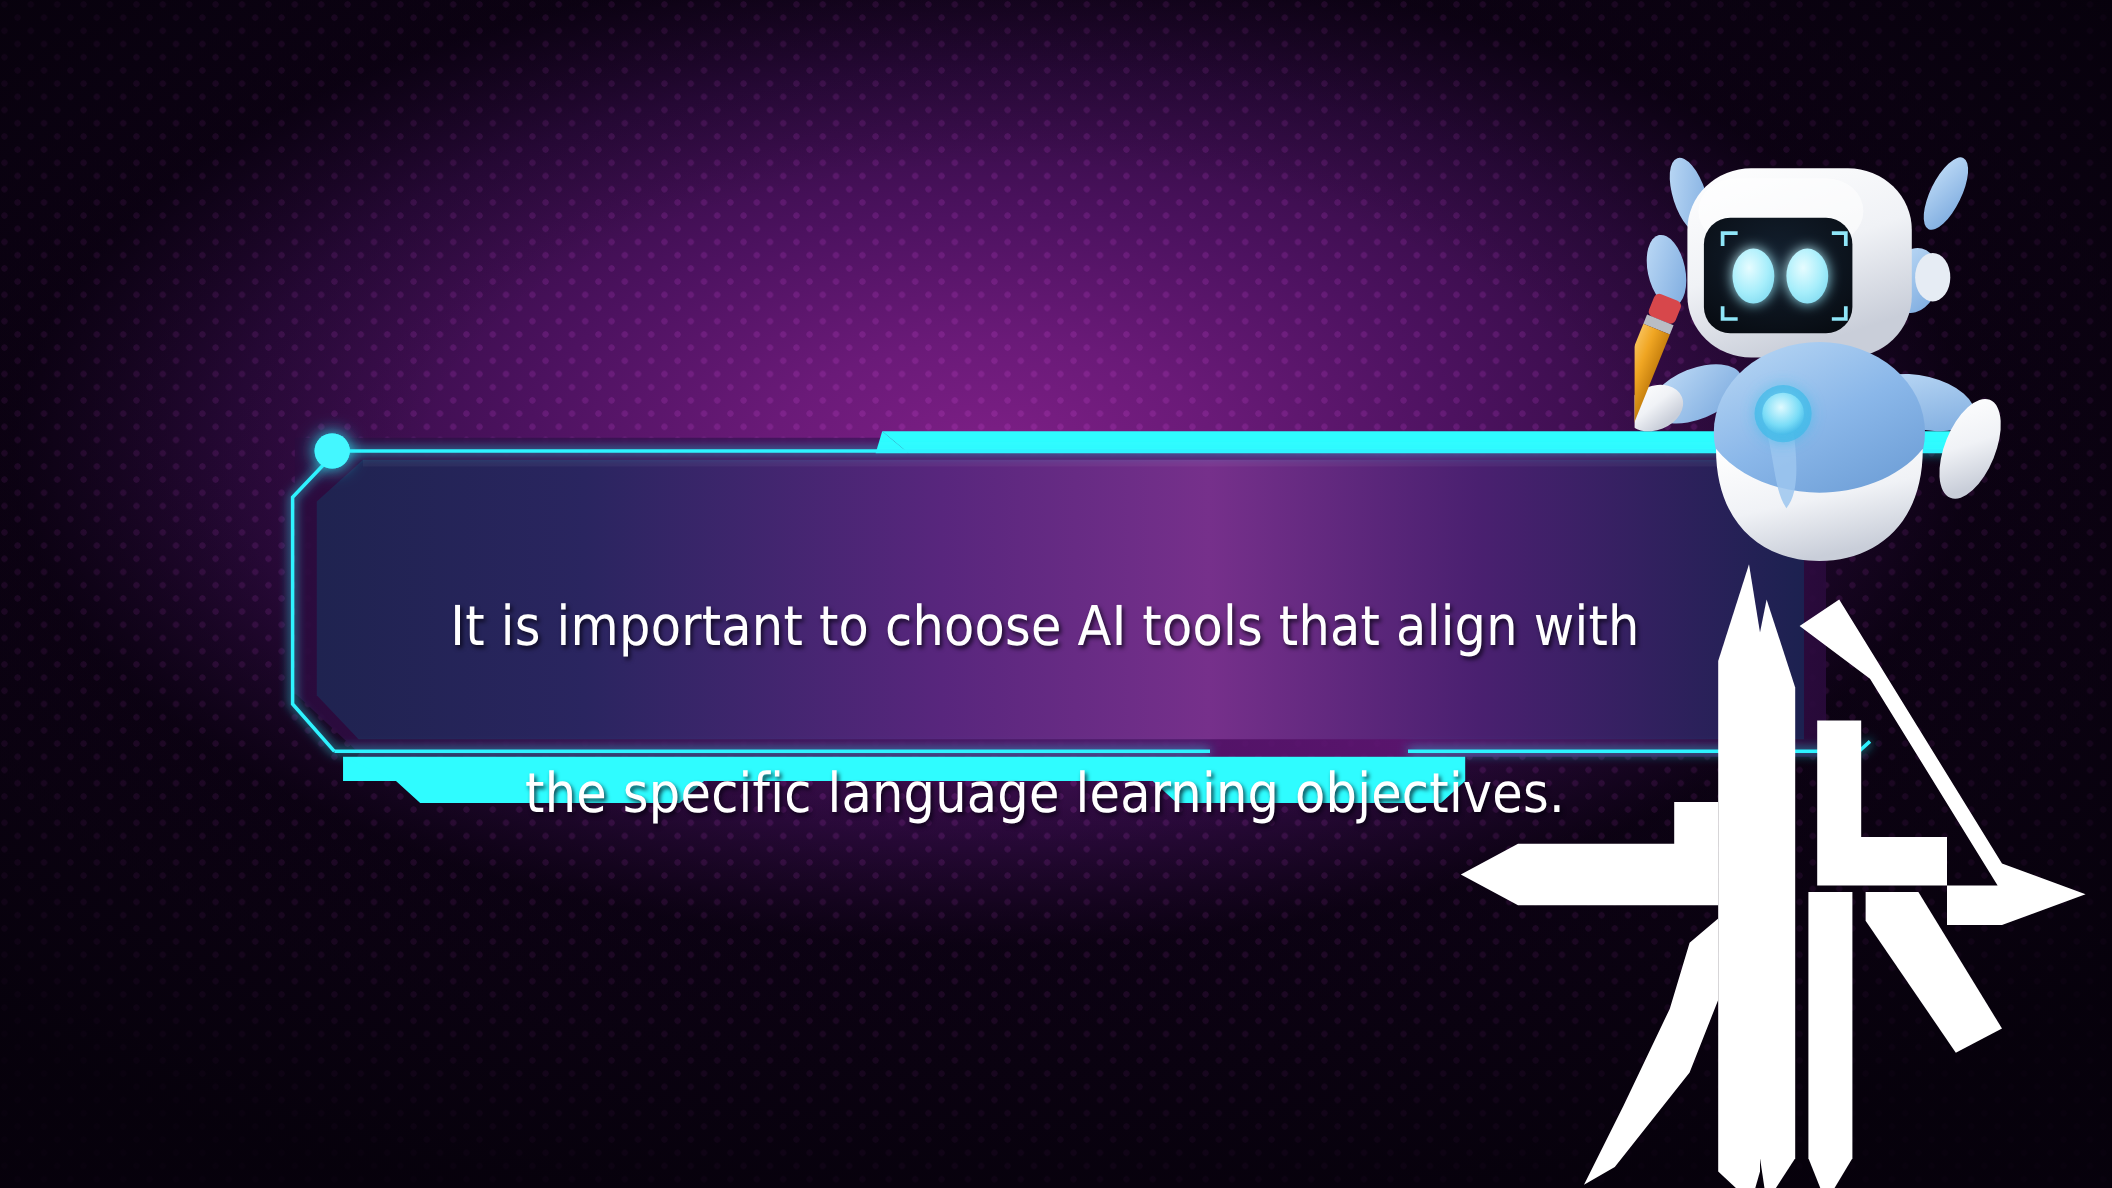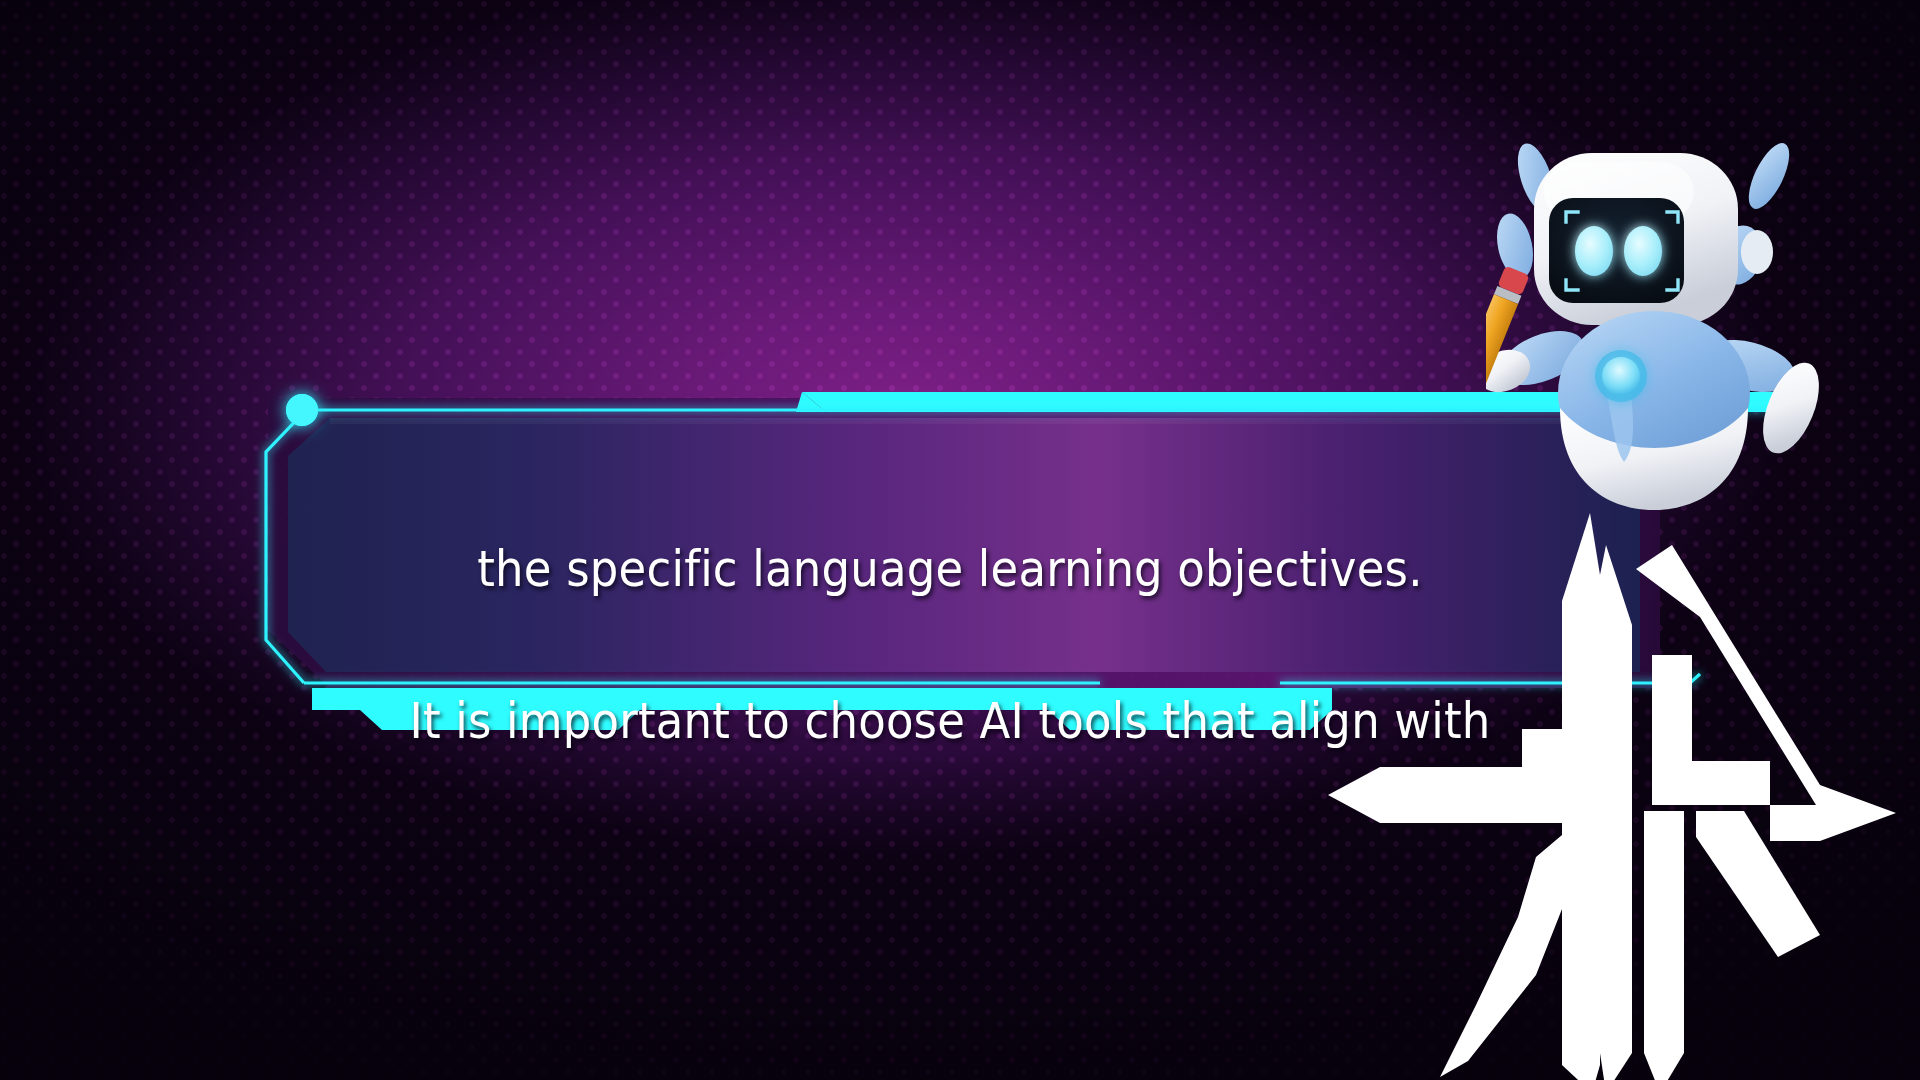--- a/index.html
+++ b/index.html
@@ -149,22 +149,22 @@
                  L 618,730
                  L 382,730
                  L 360,710
                  L 312,710 Z" fill="#2ffcff"></path>
         <path d="M 312,688 L 360,710 L 312,710 Z" fill="#2ffcff"></path>
       </g>
     </svg>
   </div>
 
   <div class="quote">
+    <span class="ln">It is important to choose AI tools that align with</span>
     <span class="ln">the specific language learning objectives.</span>
-    <span class="ln">It is important to choose AI tools that align with</span>
   </div>
 
   <div class="logo">
     <svg width="620" height="580" viewBox="0 0 620 580" xmlns="http://www.w3.org/2000/svg">
       <g fill="#ffffff">
 
         <path d="M 290,8 L 262,96 L 262,560 L 292,588 L 300,560 L 300,70 Z"></path>
 
         <path d="M 306,40 L 332,120 L 332,548 L 306,588 L 300,548 L 300,70 Z"></path>
 

